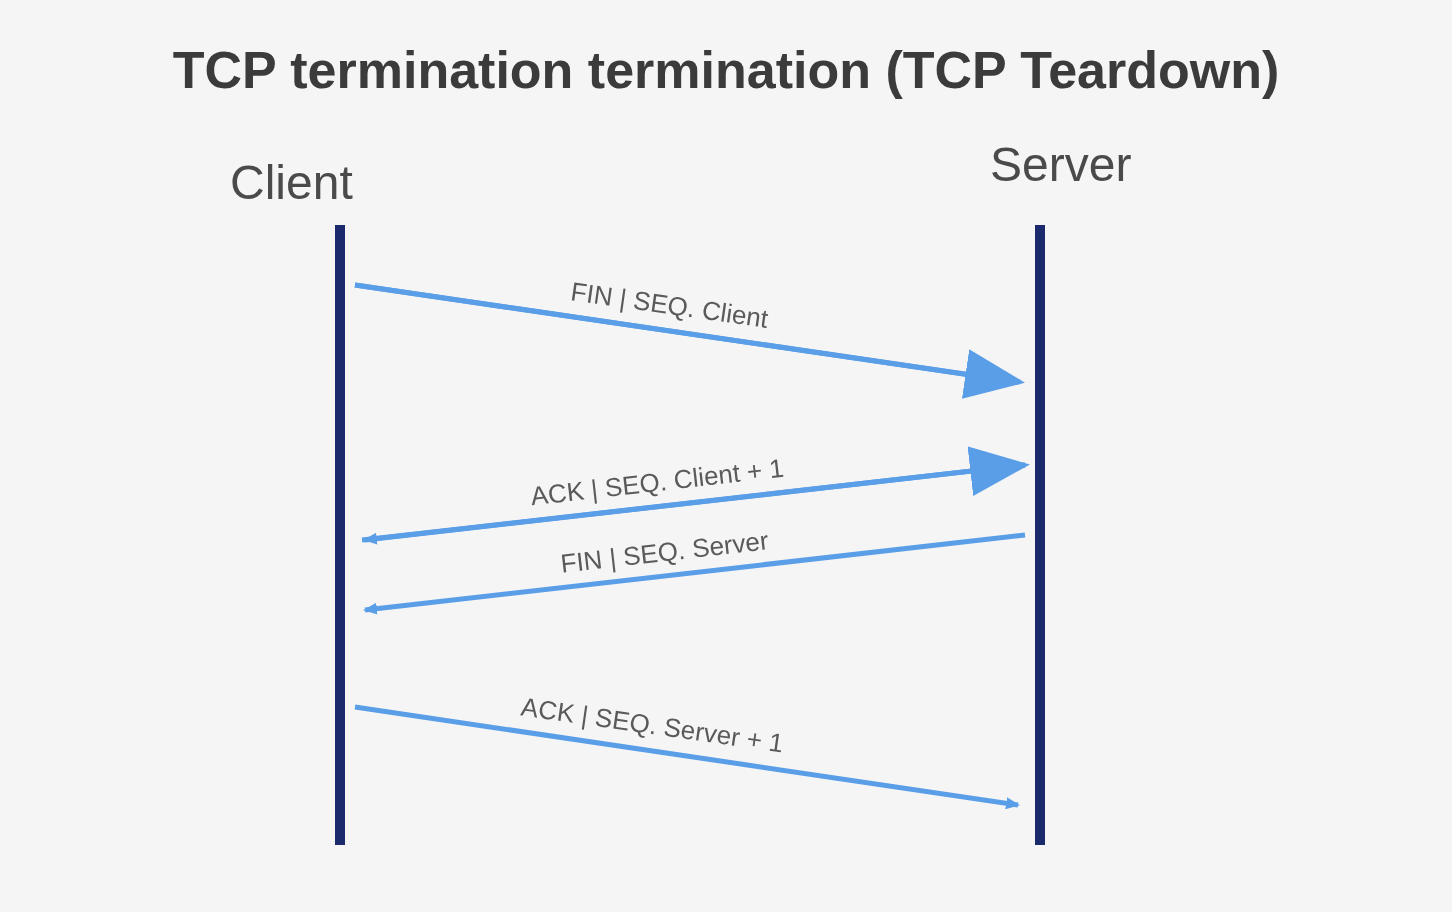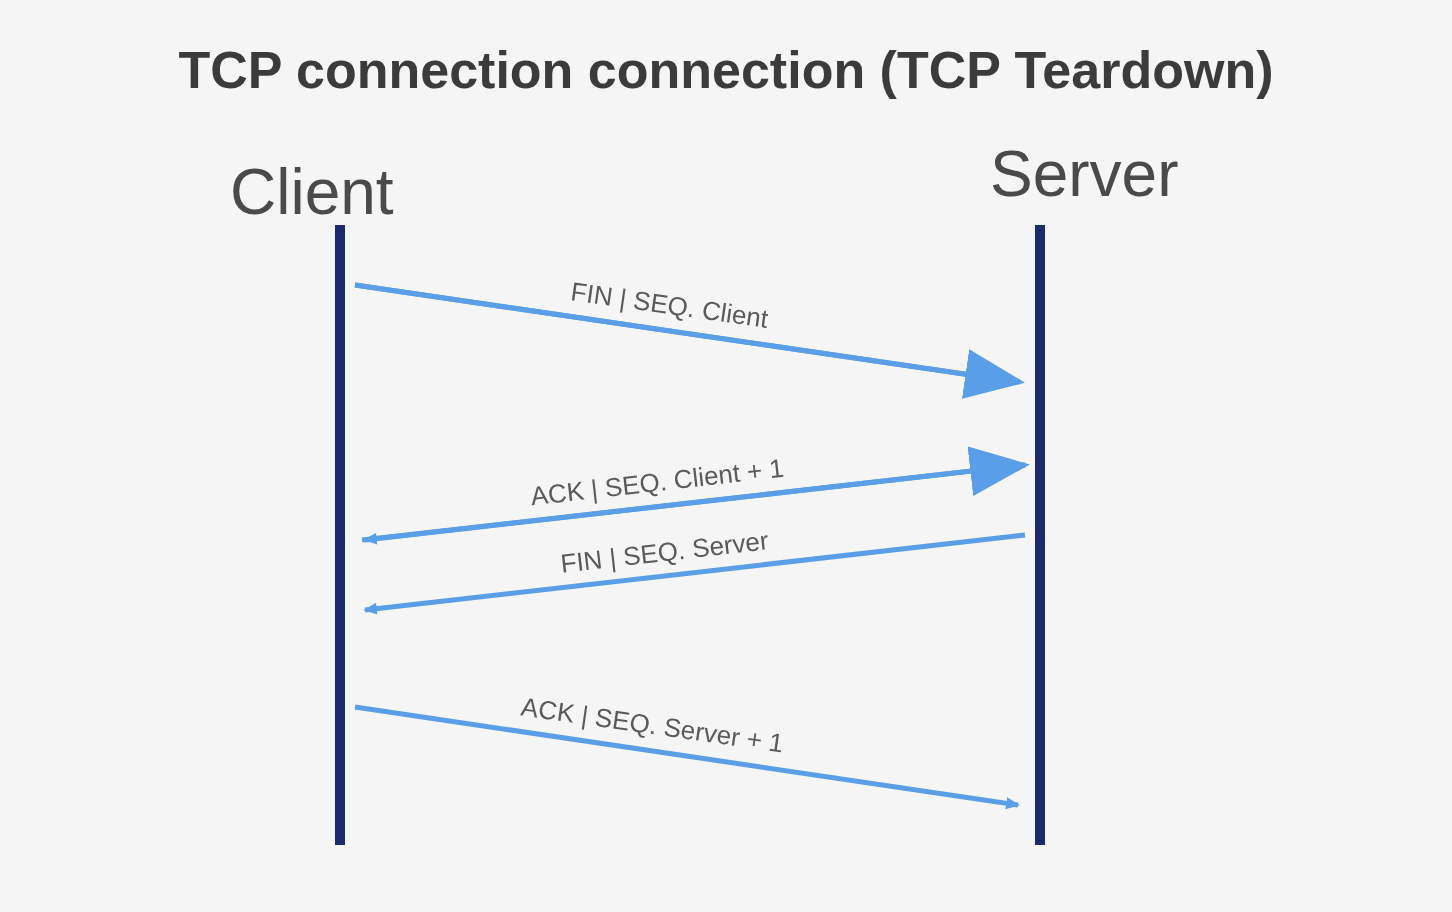--- a/index.html
+++ b/index.html
@@ -20,21 +20,21 @@
       top: 40px;
       left: 0;
       right: 0;
       text-align: center;
       font-size: 52px;
       font-weight: 700;
       color: #3b3b3b;
     }
     .endpoint-label {
       position: absolute;
-      font-size: 64px;
+      font-size: 48px;
       color: #4a4a4a;
       font-weight: 400;
     }
     .client-label {
       top: 155px;
       left: 230px;
     }
     .server-label {
       top: 137px;
       left: 990px;
@@ -64,21 +64,21 @@
       position: absolute;
       font-size: 26px;
       color: #5a5a5a;
       font-weight: 400;
       white-space: nowrap;
     }
   </style>
 </head>
 <body>
 
-<div class="title">TCP connection connection (TCP Teardown)</div>
+<div class="title">TCP termination termination (TCP Teardown)</div>
 
 <div class="endpoint-label client-label">Client</div>
 <div class="endpoint-label server-label">Server</div>
 
 <div class="lifeline client-lifeline"></div>
 <div class="lifeline server-lifeline"></div>
 
 <svg class="diagram-svg">
   <defs>
     <marker id="arrowhead-right" markerWidth="12" markerHeight="10" refX="11" refY="5" orient="auto">

